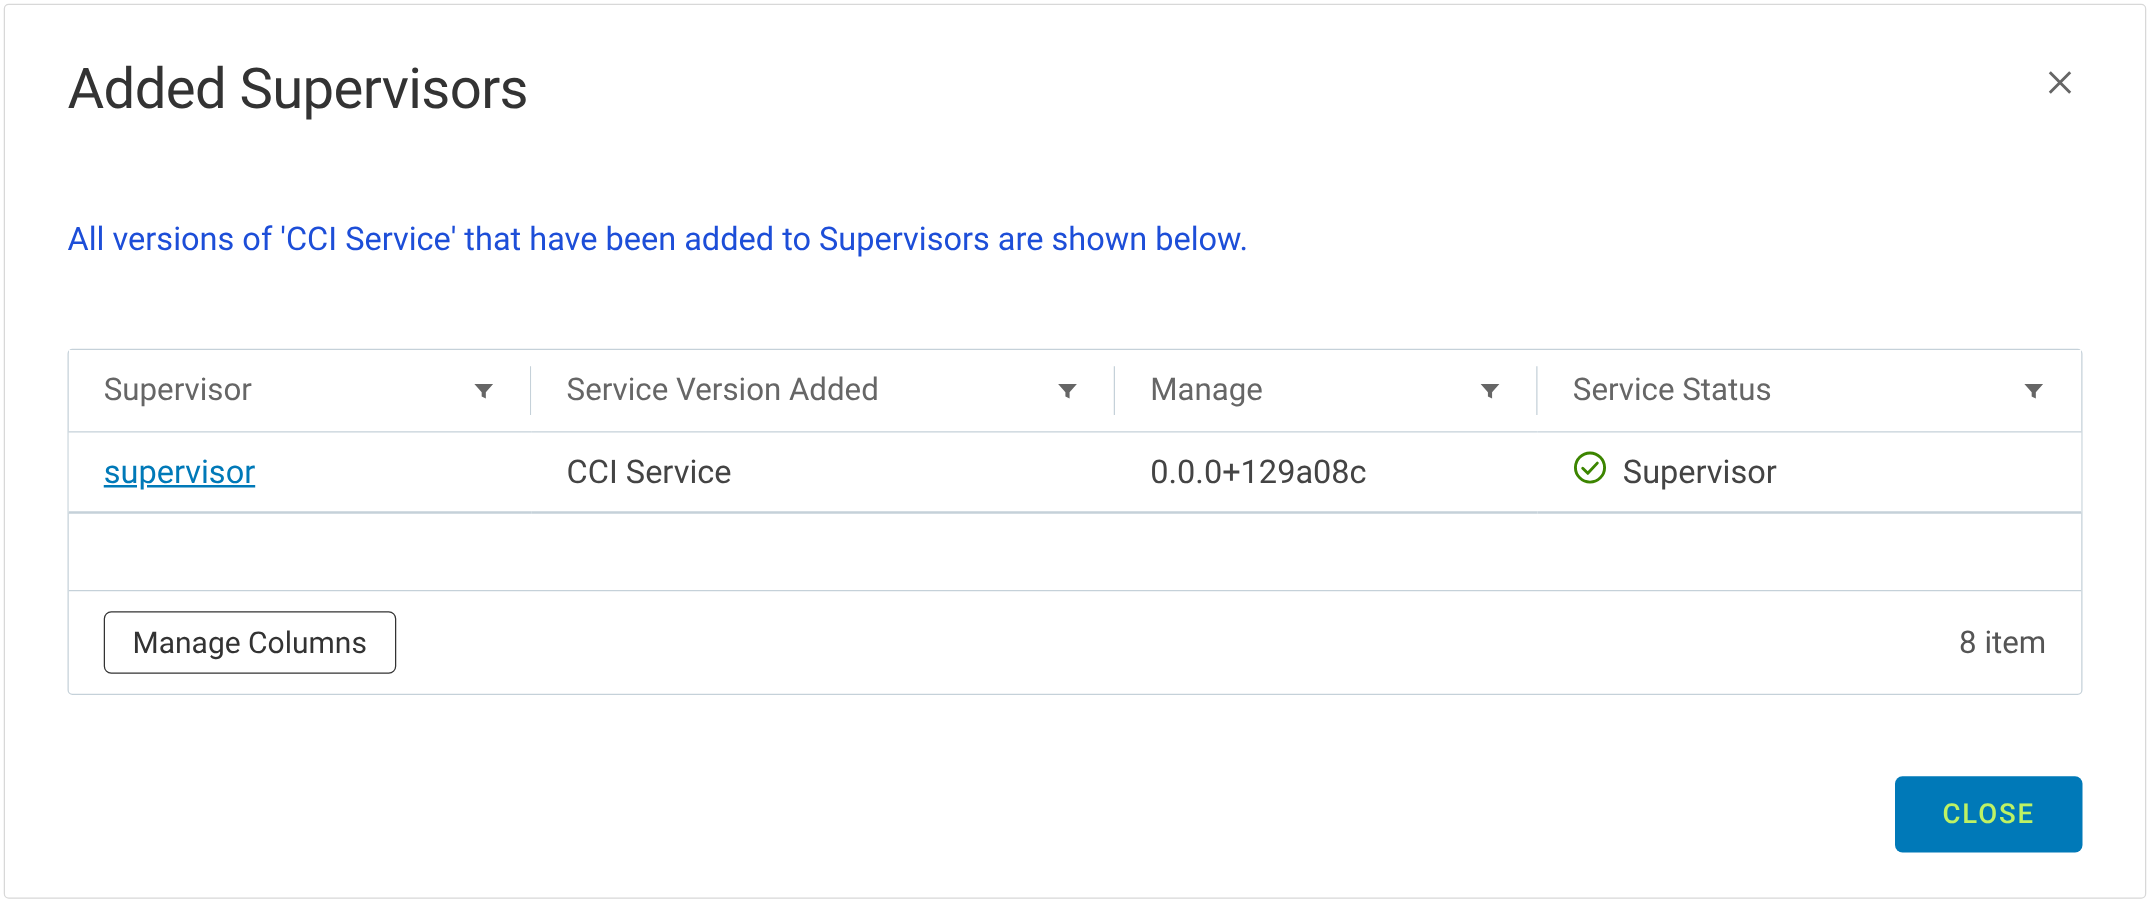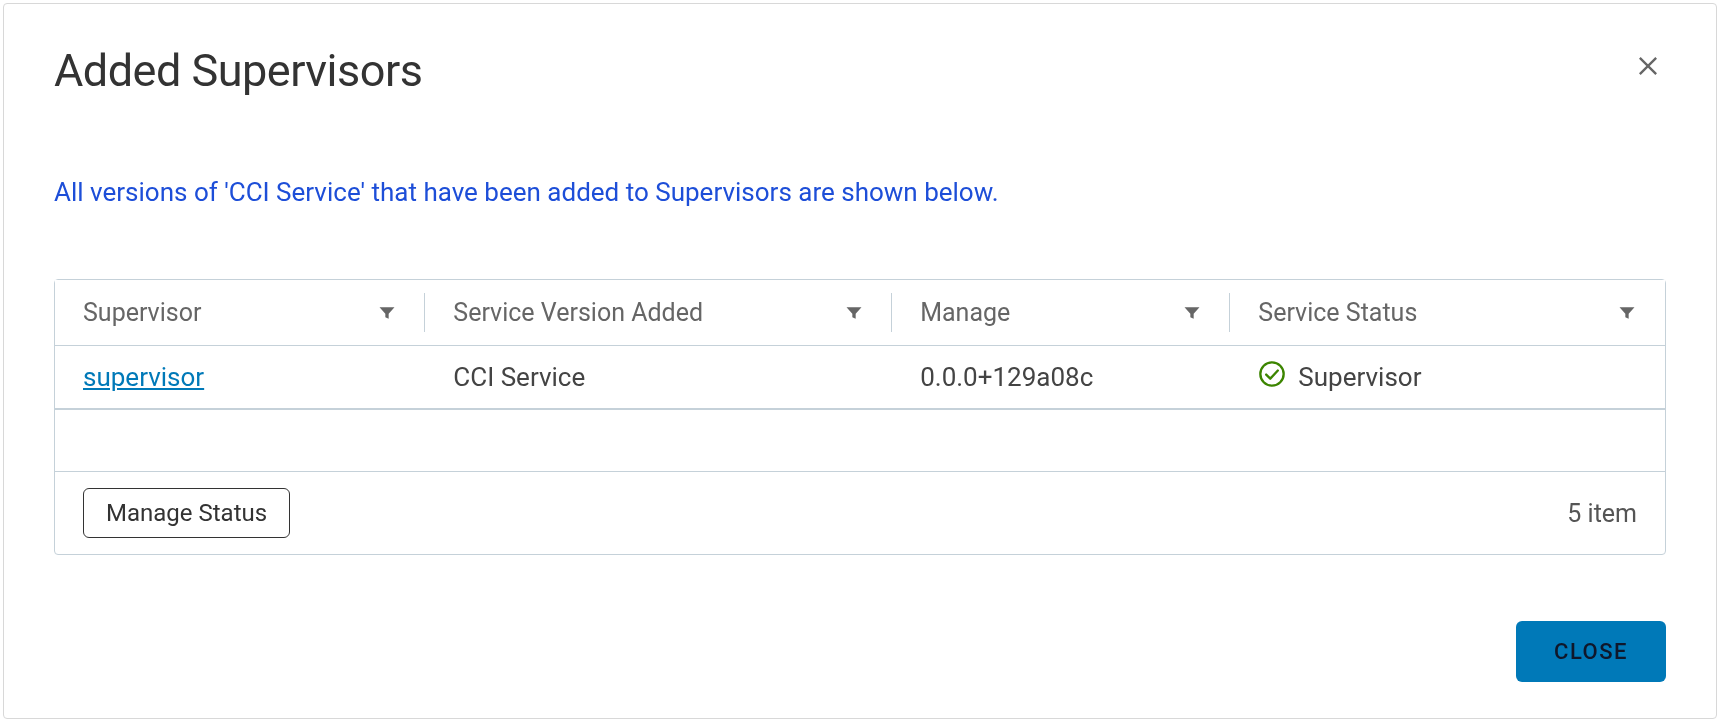--- a/index.html
+++ b/index.html
@@ -151,21 +151,21 @@
     color: #555;
   }
   .modal-footer {
     display: flex;
     justify-content: flex-end;
     margin-top: auto;
     padding-top: 36px;
   }
   .close-btn {
     background: #0079b8;
-    color: #0f172a;
+    color: #bef264;
     border: none;
     font-size: 22px;
     font-weight: 500;
     letter-spacing: 1.5px;
     padding: 18px 38px;
     border-radius: 6px;
     cursor: pointer;
     font-family: inherit;
   }
 </style>
@@ -252,22 +252,22 @@
                 </svg>
               </span>
               <span>Supervisor</span>
             </div>
           </td>
         </tr>
       </tbody>
     </table>
     <div class="table-spacer"></div>
     <div class="table-footer">
-      <button class="manage-columns-btn">Manage Status</button>
-      <span class="item-count">5 item</span>
+      <button class="manage-columns-btn">Manage Columns</button>
+      <span class="item-count">8 item</span>
     </div>
   </div>
 
   <div class="modal-footer">
     <button class="close-btn">CLOSE</button>
   </div>
 
 </div>
 
 </body></html>

